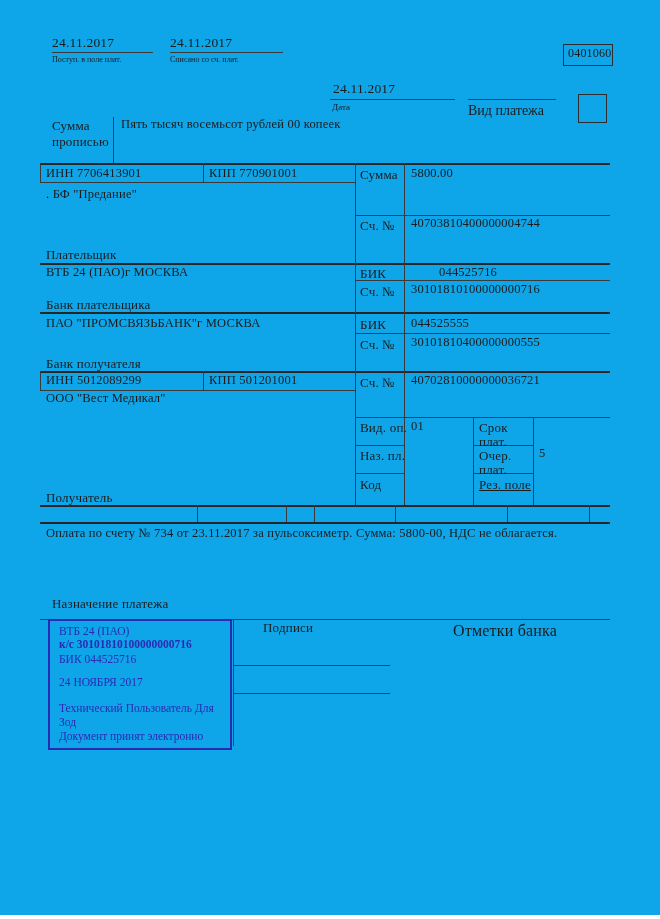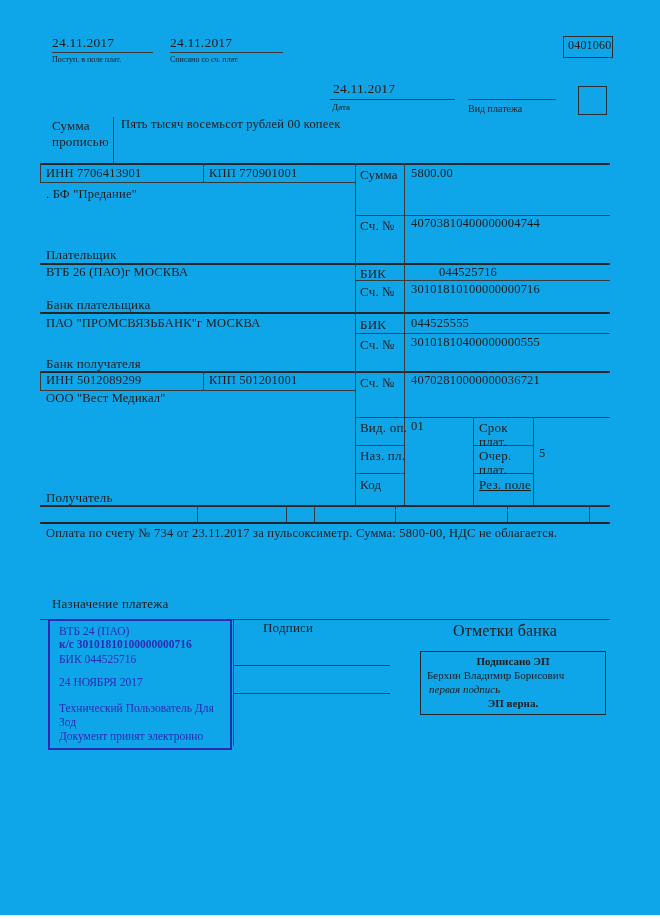--- a/index.html
+++ b/index.html
@@ -12,21 +12,21 @@
   .sm{font-size:13px;}
   .xs{font-size:8px;letter-spacing:0;}
   .md{font-size:13.5px;}
   .b{font-weight:bold;}
   .sans{font-family:"Liberation Sans","DejaVu Sans",sans-serif;}
   .wrap{white-space:normal;}
   .pre{white-space:pre-line;}
   .hl{position:absolute;height:1px;background:#3a3a3a;}
   .hl.bold{height:2px;background:#262626;}
   .vl{position:absolute;width:1px;background:#3a3a3a;}
-  .box{position:absolute;border:1px solid #2e2e2e;background:transparent;}
+  .box{position:absolute;border:1px solid #2e2e2e;background:transparent;margin-top:8px;}
   #bank-stamp{position:absolute;left:48px;top:619px;width:180px;height:127px;
     border:2px solid #2a2ab5;background:rgba(255,255,255,0);}
   .stamp-t{position:absolute;font-size:11.5px;color:#2a2ab5;white-space:nowrap;
     font-family:"Liberation Serif","DejaVu Serif",serif;}
   #sig-stamp{position:absolute;left:420px;top:651px;width:184px;height:62px;border:1px solid #262626;}
   .sig-t{position:absolute;font-size:11px;white-space:nowrap;}
   .ctr{width:100%;text-align:center;left:0;}
   .it{font-style:italic;}
 </style>
 </head>
@@ -43,21 +43,21 @@
   <div class="t xs" style="left:170px;top:56px;">Списано со сч. плат.</div>
 
   <div class="box" style="left:563px;top:36px;width:48px;height:20px;">
     <div class="t" style="left:4px;top:2px;font-size:12px;">0401060</div>
   </div>
 
   <div class="t md" style="left:333px;top:82px;">24.11.2017</div>
   <div class="hl" style="left:330px;top:99px;width:125px;"></div>
   <div class="t xs" style="left:332px;top:103px;font-size:9px;">Дата</div>
   <div class="hl" style="left:468px;top:99px;width:88px;"></div>
-  <div class="t xs" style="left:468px;top:103px;font-size:10px;">Вид платежа</div>
+  <div class="t xs" style="left:468px;top:103px;font-size:14px;">Вид платежа</div>
   <div class="box" style="left:578px;top:86px;width:27px;height:27px;"></div>
 
   <div class="t sm pre" style="left:52px;top:118px;line-height:1.25;">Сумма
 прописью</div>
   <div class="vl" style="left:113px;top:117px;height:47px;"></div>
   <div class="t" style="left:121px;top:118px;">Пять тысяч восемьсот рублей 00 копеек</div>
 
   <div class="hl bold" style="left:40px;top:163px;width:570px;"></div>
   <div class="hl" style="left:40px;top:182px;width:315px;"></div>
   <div class="hl" style="left:355px;top:215px;width:255px;"></div>
@@ -94,21 +94,21 @@
   <div class="t" style="left:46px;top:167px;">ИНН 7706413901</div>
   <div class="t" style="left:209px;top:167px;">КПП 770901001</div>
   <div class="t sm" style="left:360px;top:168px;">Сумма</div>
   <div class="t" style="left:411px;top:167px;">5800.00</div>
   <div class="t" style="left:46px;top:188px;">. БФ "Предание"</div>
 
   <div class="t sm" style="left:360px;top:219px;">Сч. №</div>
   <div class="t" style="left:411px;top:217px;">40703810400000004744</div>
   <div class="t sm" style="left:46px;top:248px;">Плательщик</div>
 
-  <div class="t" style="left:46px;top:266px;">ВТБ 26 (ПАО)г МОСКВА</div>
+  <div class="t" style="left:46px;top:266px;">ВТБ 24 (ПАО)г МОСКВА</div>
   <div class="t sm" style="left:360px;top:267px;">БИК</div>
   <div class="t" style="left:411px;top:266px;margin-left:28px;">044525716</div>
   <div class="t sm" style="left:360px;top:285px;">Сч. №</div>
   <div class="t" style="left:411px;top:283px;">30101810100000000716</div>
   <div class="t sm" style="left:46px;top:298px;">Банк плательщика</div>
 
   <div class="t" style="left:46px;top:317px;">ПАО "ПРОМСВЯЗЬБАНК"г МОСКВА</div>
   <div class="t sm" style="left:360px;top:318px;">БИК</div>
   <div class="t" style="left:411px;top:317px;">044525555</div>
   <div class="t sm" style="left:360px;top:338px;">Сч. №</div>
@@ -146,21 +146,15 @@
     <div class="stamp-t" style="left:9px;top:95px;">Зод</div>
     <div class="stamp-t" style="left:9px;top:109px;">Документ принят электронно</div>
   </div>
 
   <div class="t" style="left:263px;top:621px;font-size:13px;">Подписи</div>
   <div class="hl" style="left:234px;top:665px;width:156px;"></div>
   <div class="hl" style="left:234px;top:693px;width:156px;"></div>
 
   <div class="t" style="left:453px;top:622px;font-size:16px;">Отметки банка</div>
 
-  <div id="sig-stamp">
-    <div class="sig-t b ctr" style="top:3px;">Подписано ЭП</div>
-    <div class="sig-t" style="left:6px;top:17px;">Берхин Владимир Борисович</div>
-    <div class="sig-t it" style="left:8px;top:31px;">первая подпись</div>
-    <div class="sig-t b ctr" style="top:45px;">ЭП верна.</div>
-  </div>
 
   <div class="hl" style="left:0px;top:916px;width:660px;background:#c4c4c4;height:2px;"></div>
 </div>
 
 </body></html>

